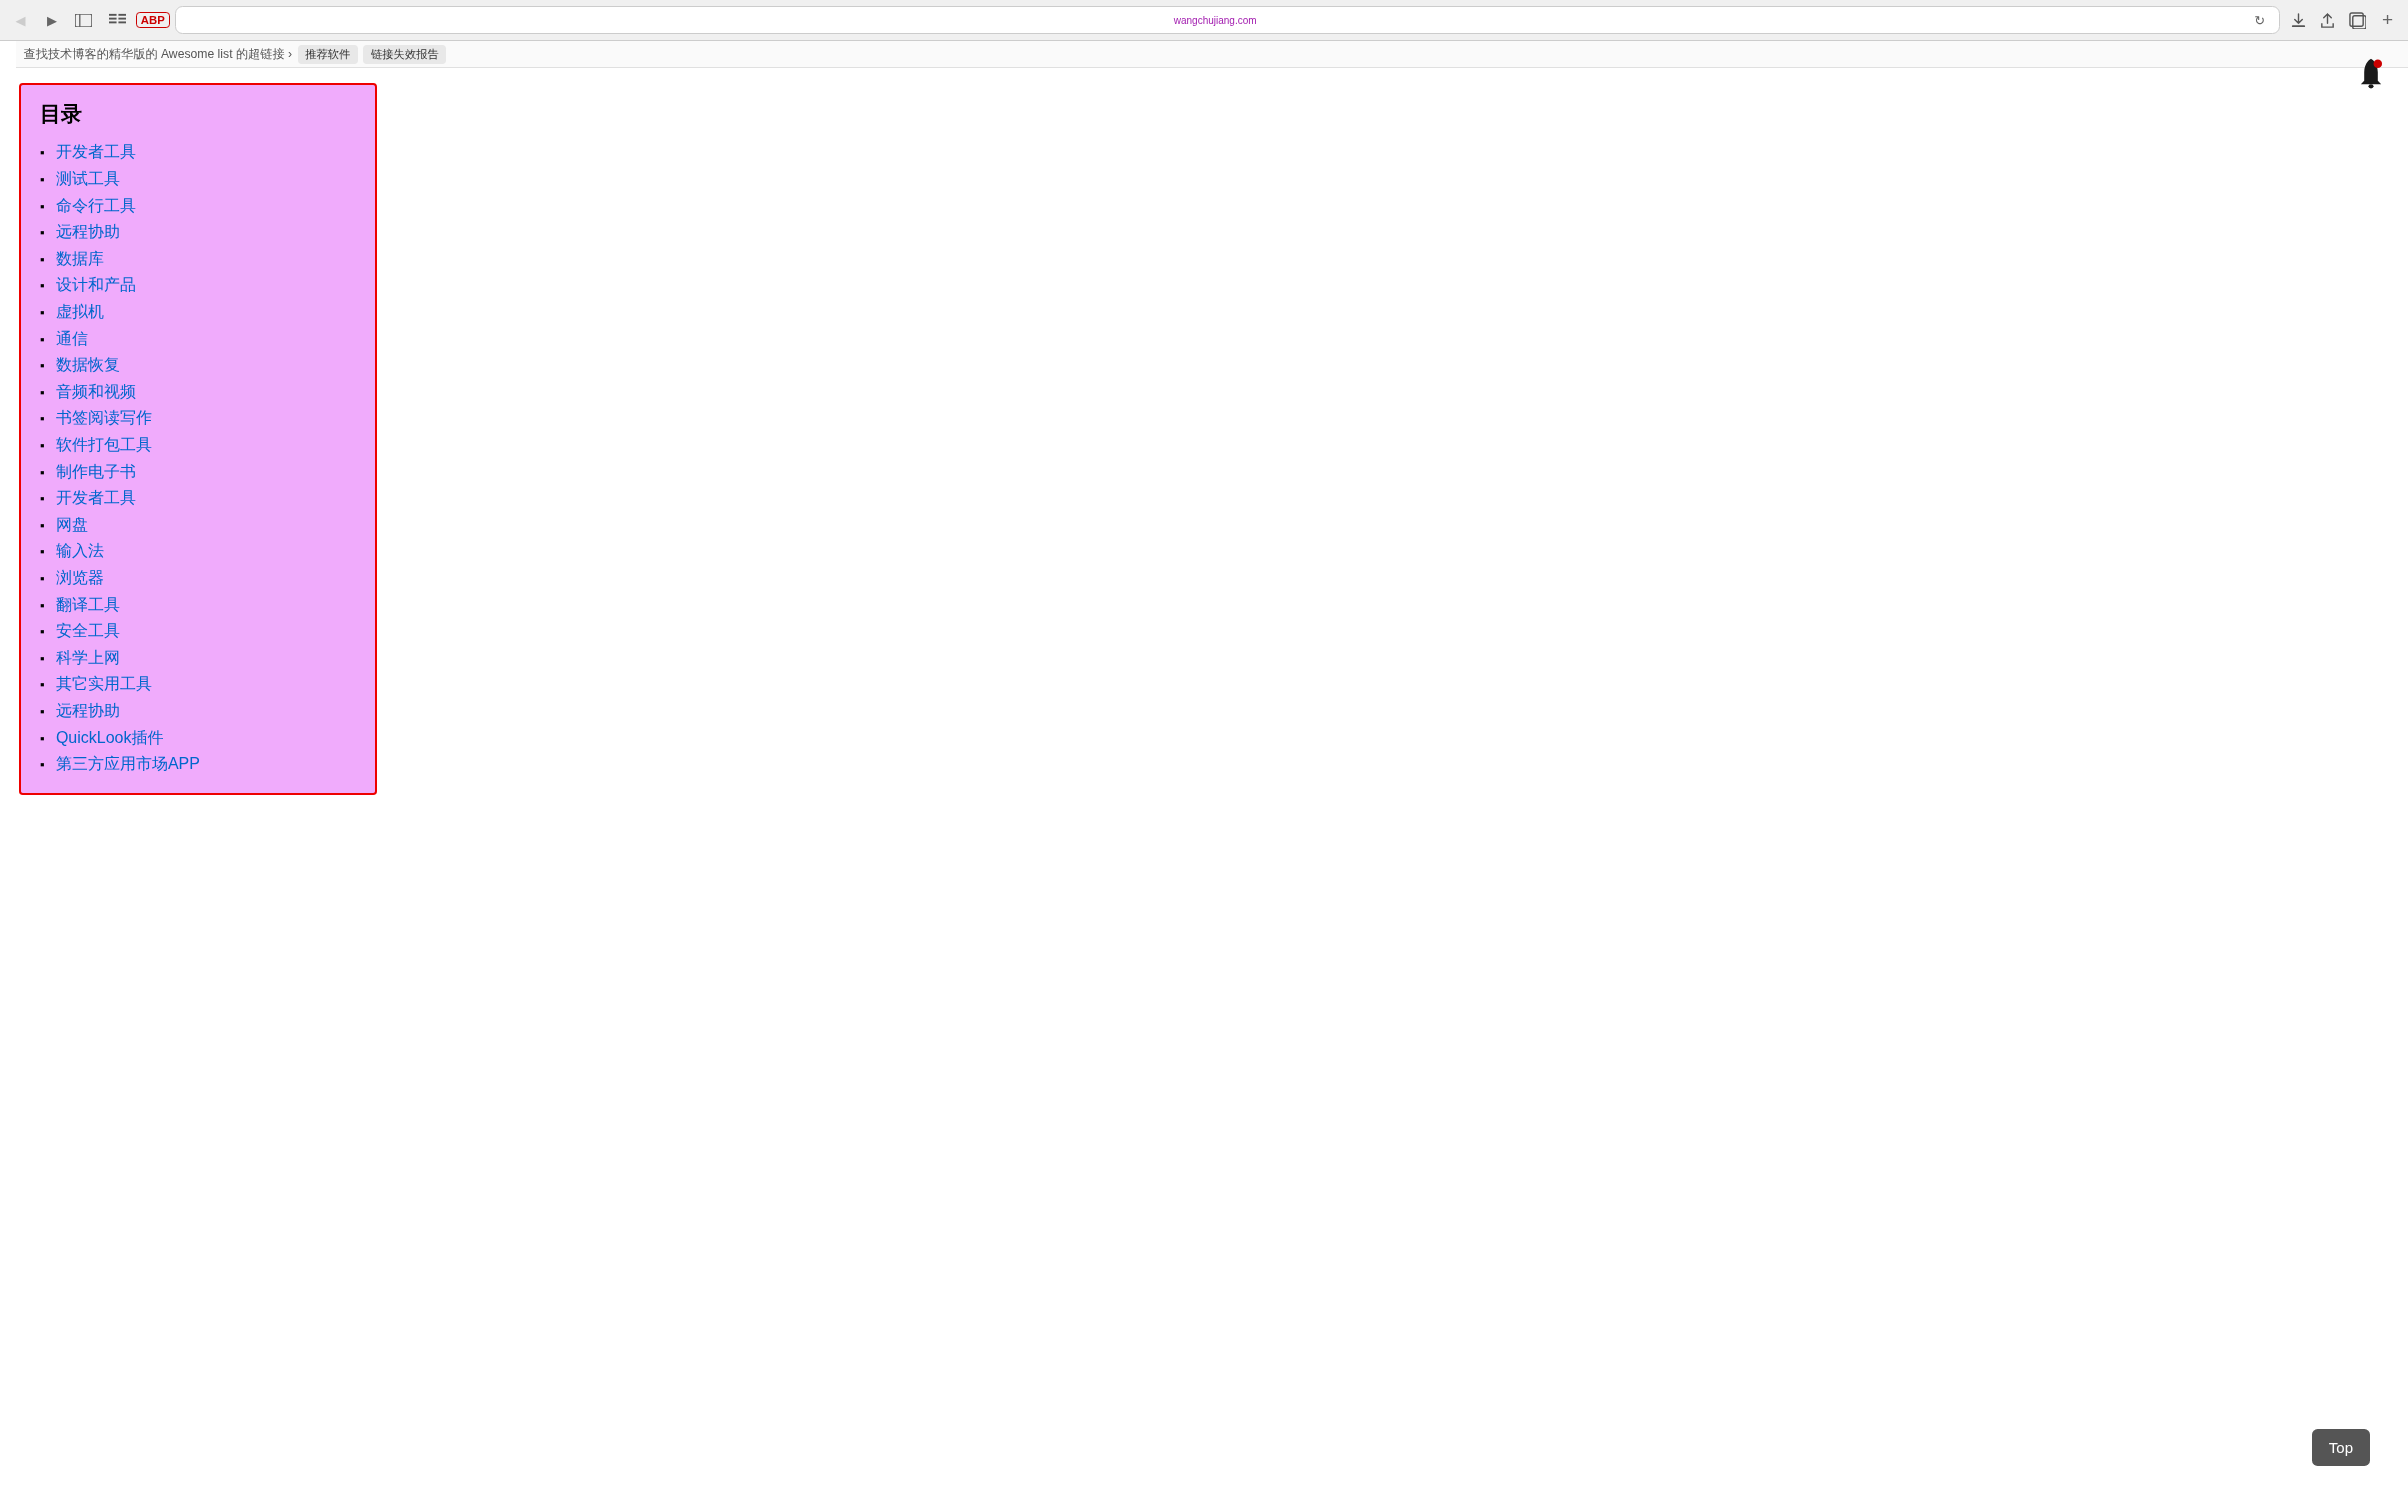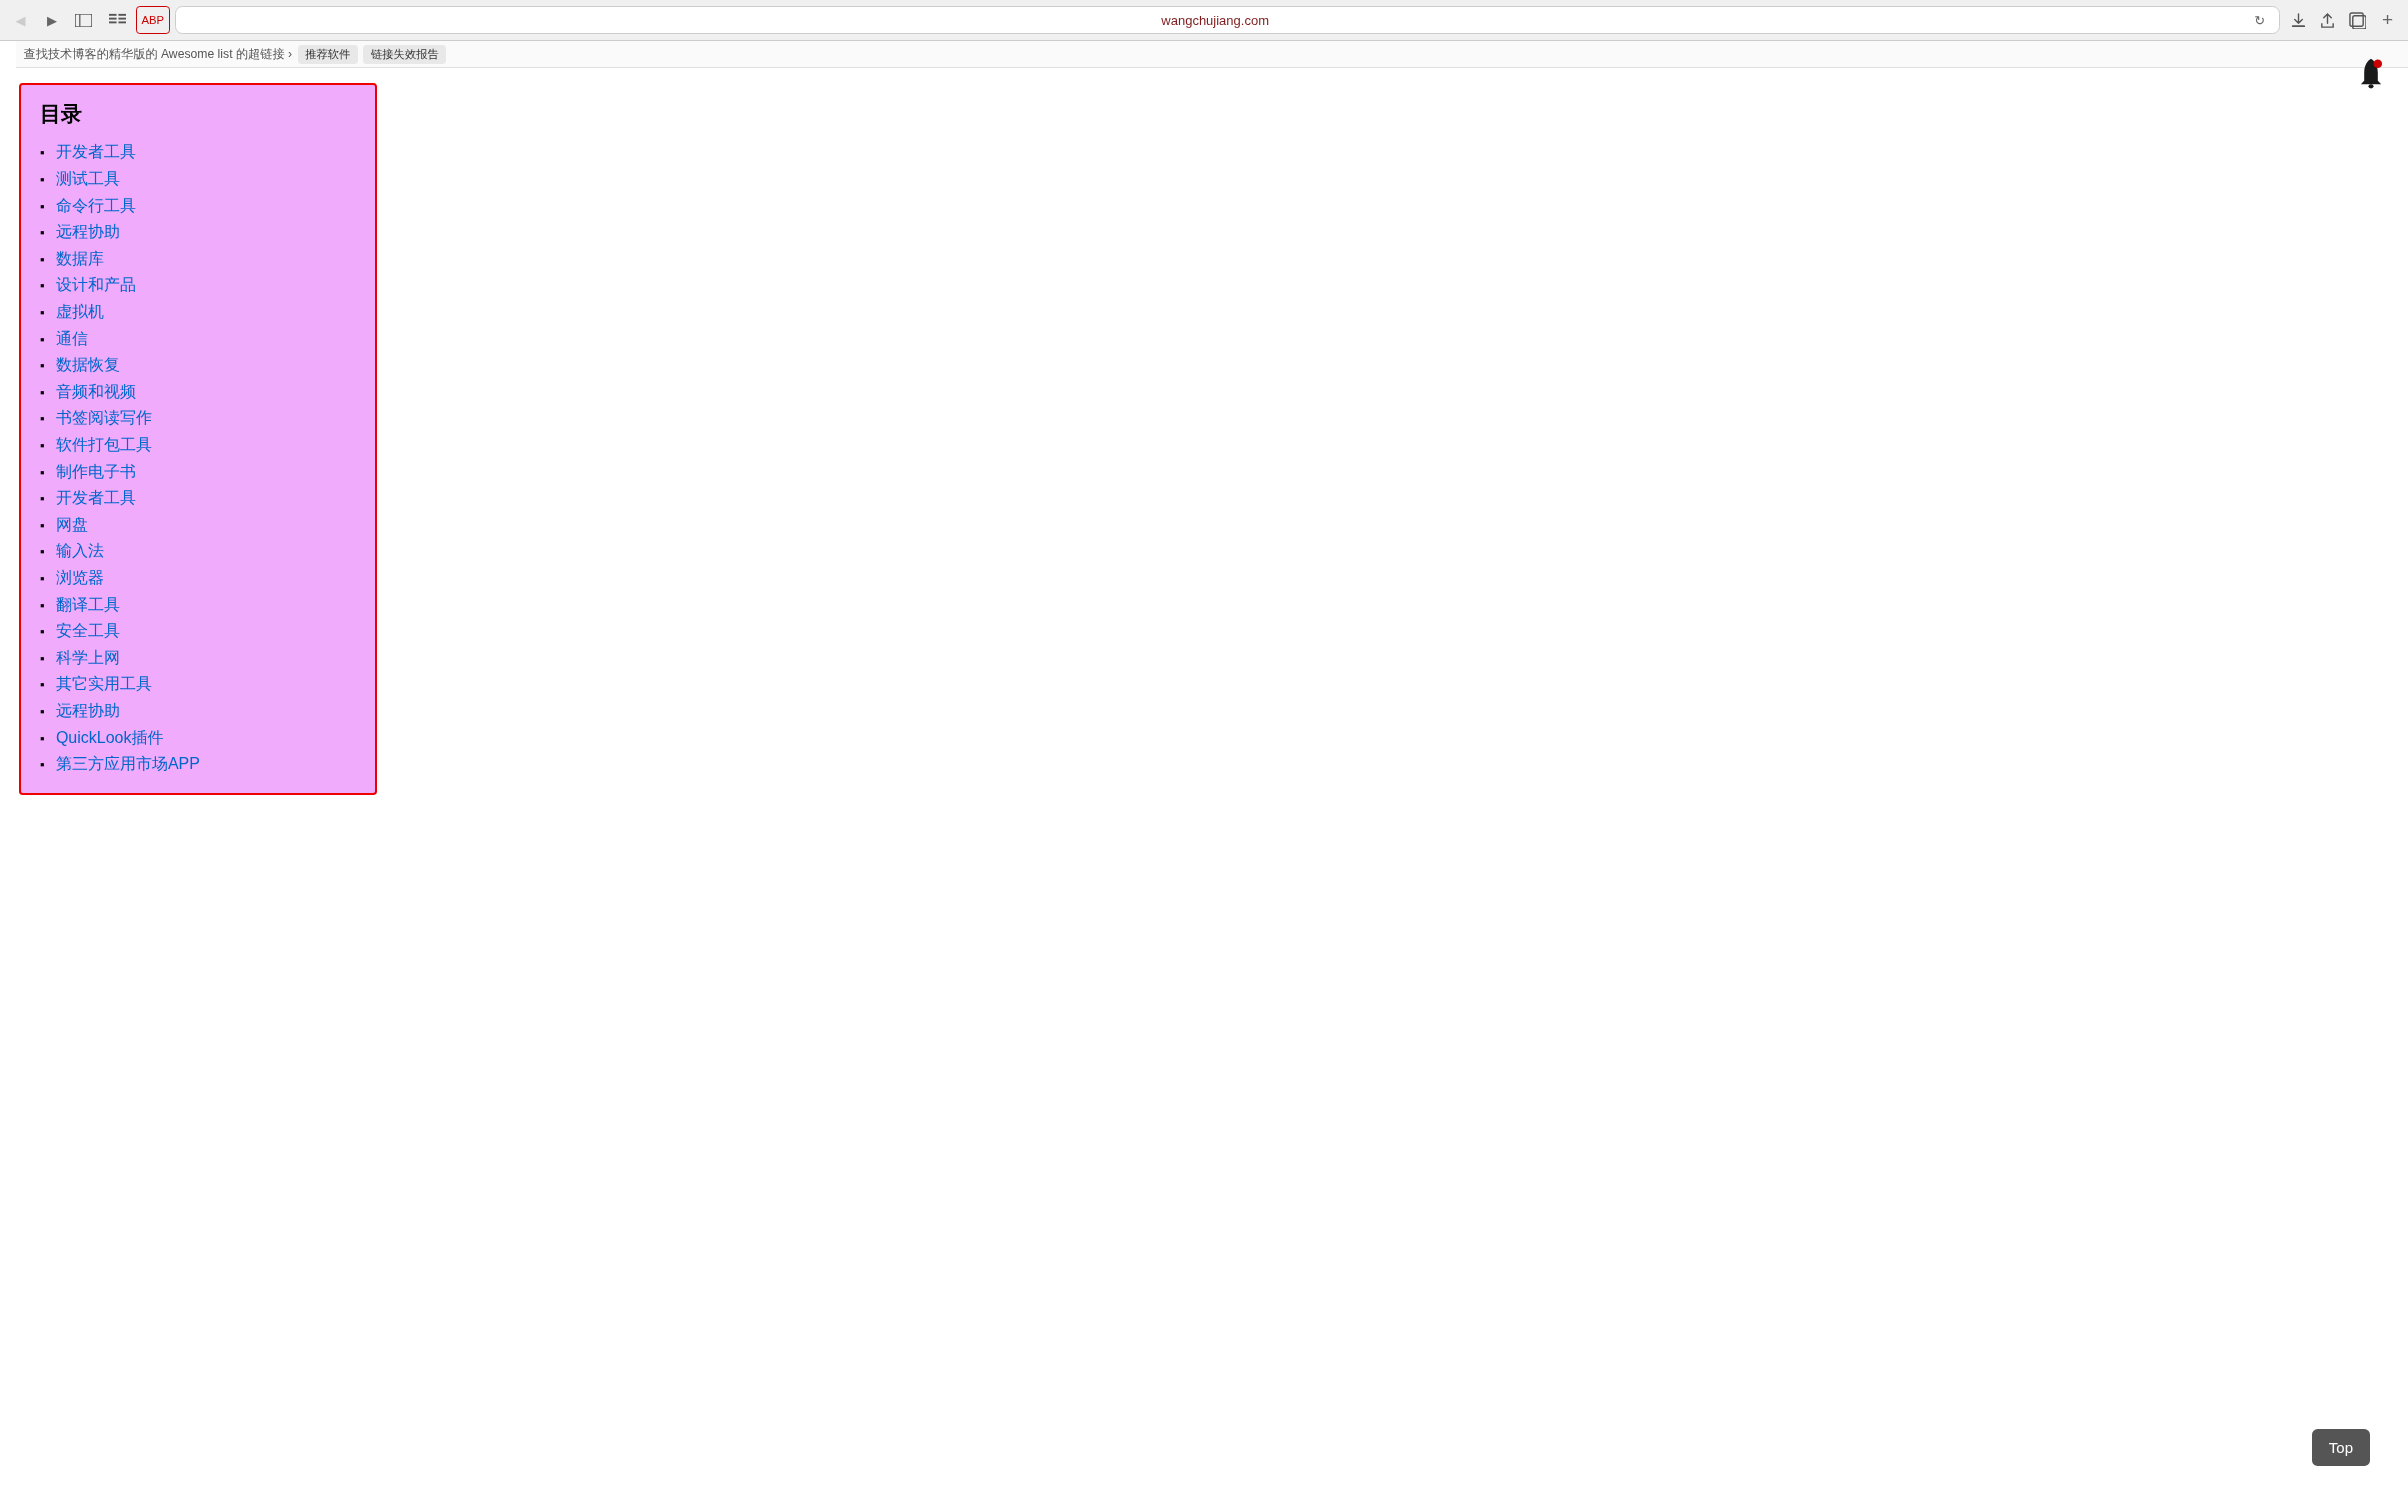--- a/index.html
+++ b/index.html
@@ -69,22 +69,22 @@
       border: 0.9px solid #ccc;
       border-radius: 7.5px;
       padding: 3.8px 9.4px;
       height: 28px;
       gap: 5.6px;
     }
 
     .address-text {
       flex: 1;
       text-align: center;
-      font-size: 13px;
-      color: #7f1d1d;
+      font-size: 10px;
+      color: #a21caf;
     }
 
     .reload-btn {
       width: 19px;
       height: 19px;
       border: none;
       background: transparent;
       cursor: pointer;
       color: #666;
       font-size: 13px;
@@ -108,27 +108,27 @@
       display: flex;
       align-items: center;
       justify-content: center;
       color: #666;
       font-size: 15px;
       border-radius: 3.8px;
     }
 
     .toolbar-btn.abp {
       font-size: 11.3px;
-      font-weight: normal;
+      font-weight: bold;
       color: #c00;
       border: 0.9px solid #c00;
       border-radius: 3.8px;
       background: transparent;
       width: 34px;
-      height: 28px;
+      height: 16px;
     }
 
     
     .breadcrumb-area {
       padding: 3.8px 7.5px;
       display: flex;
       align-items: center;
       gap: 5.6px;
       font-size: 12.2px;
       color: #555;

